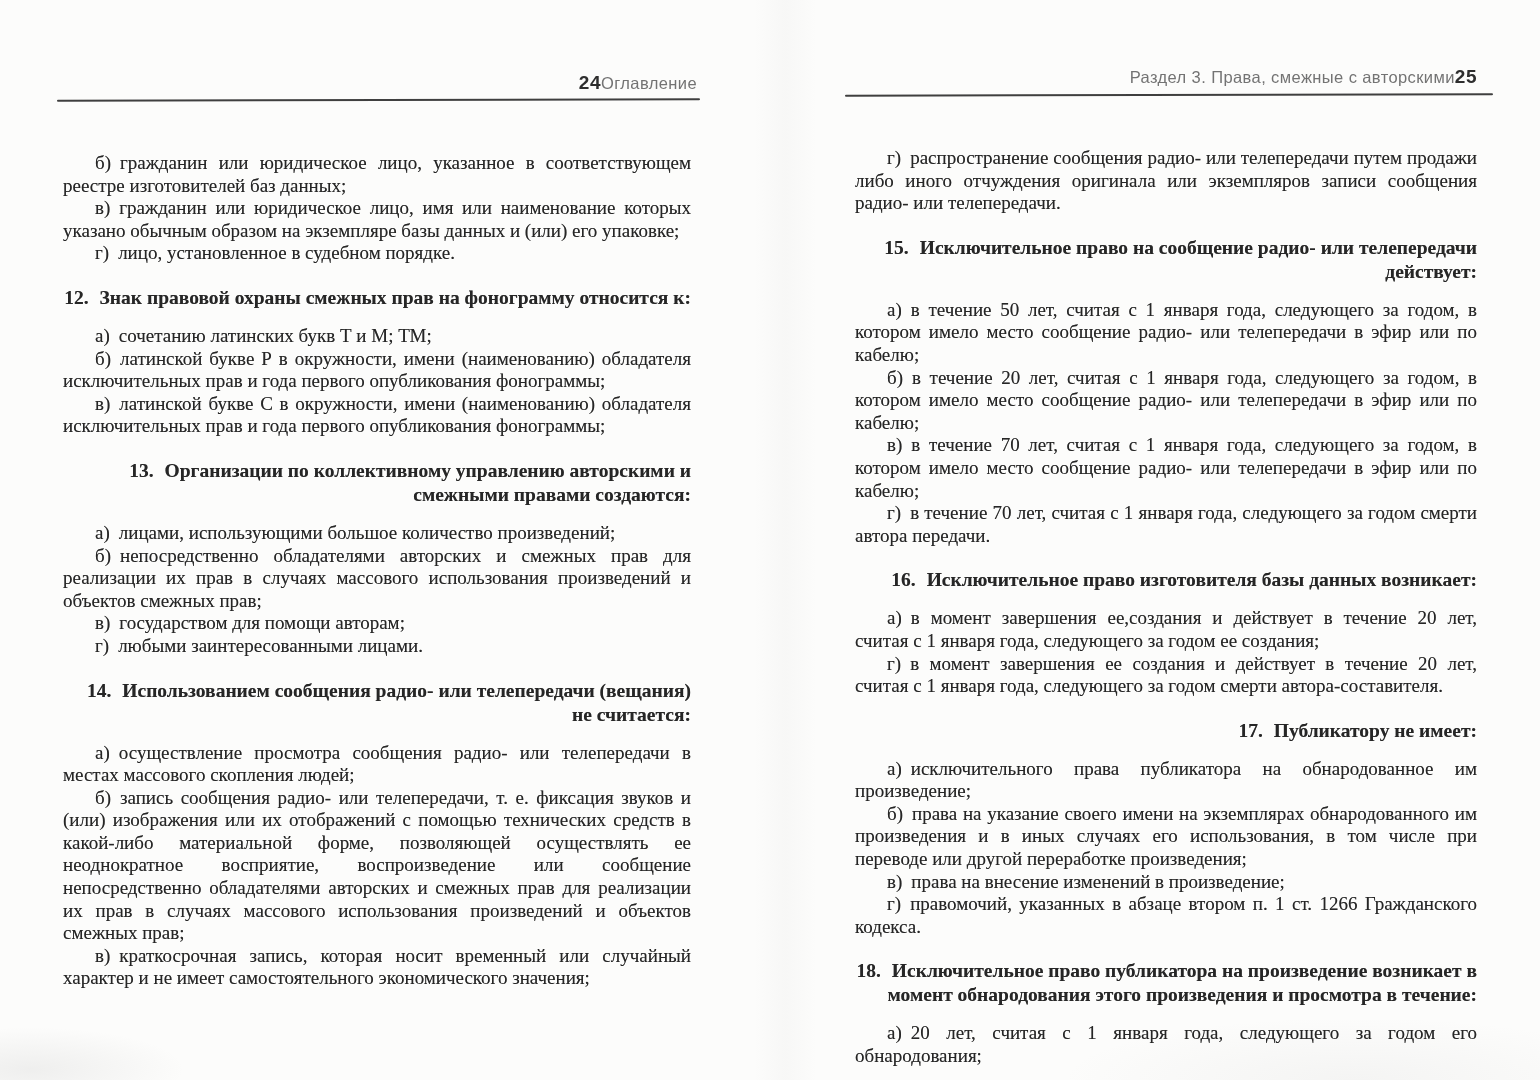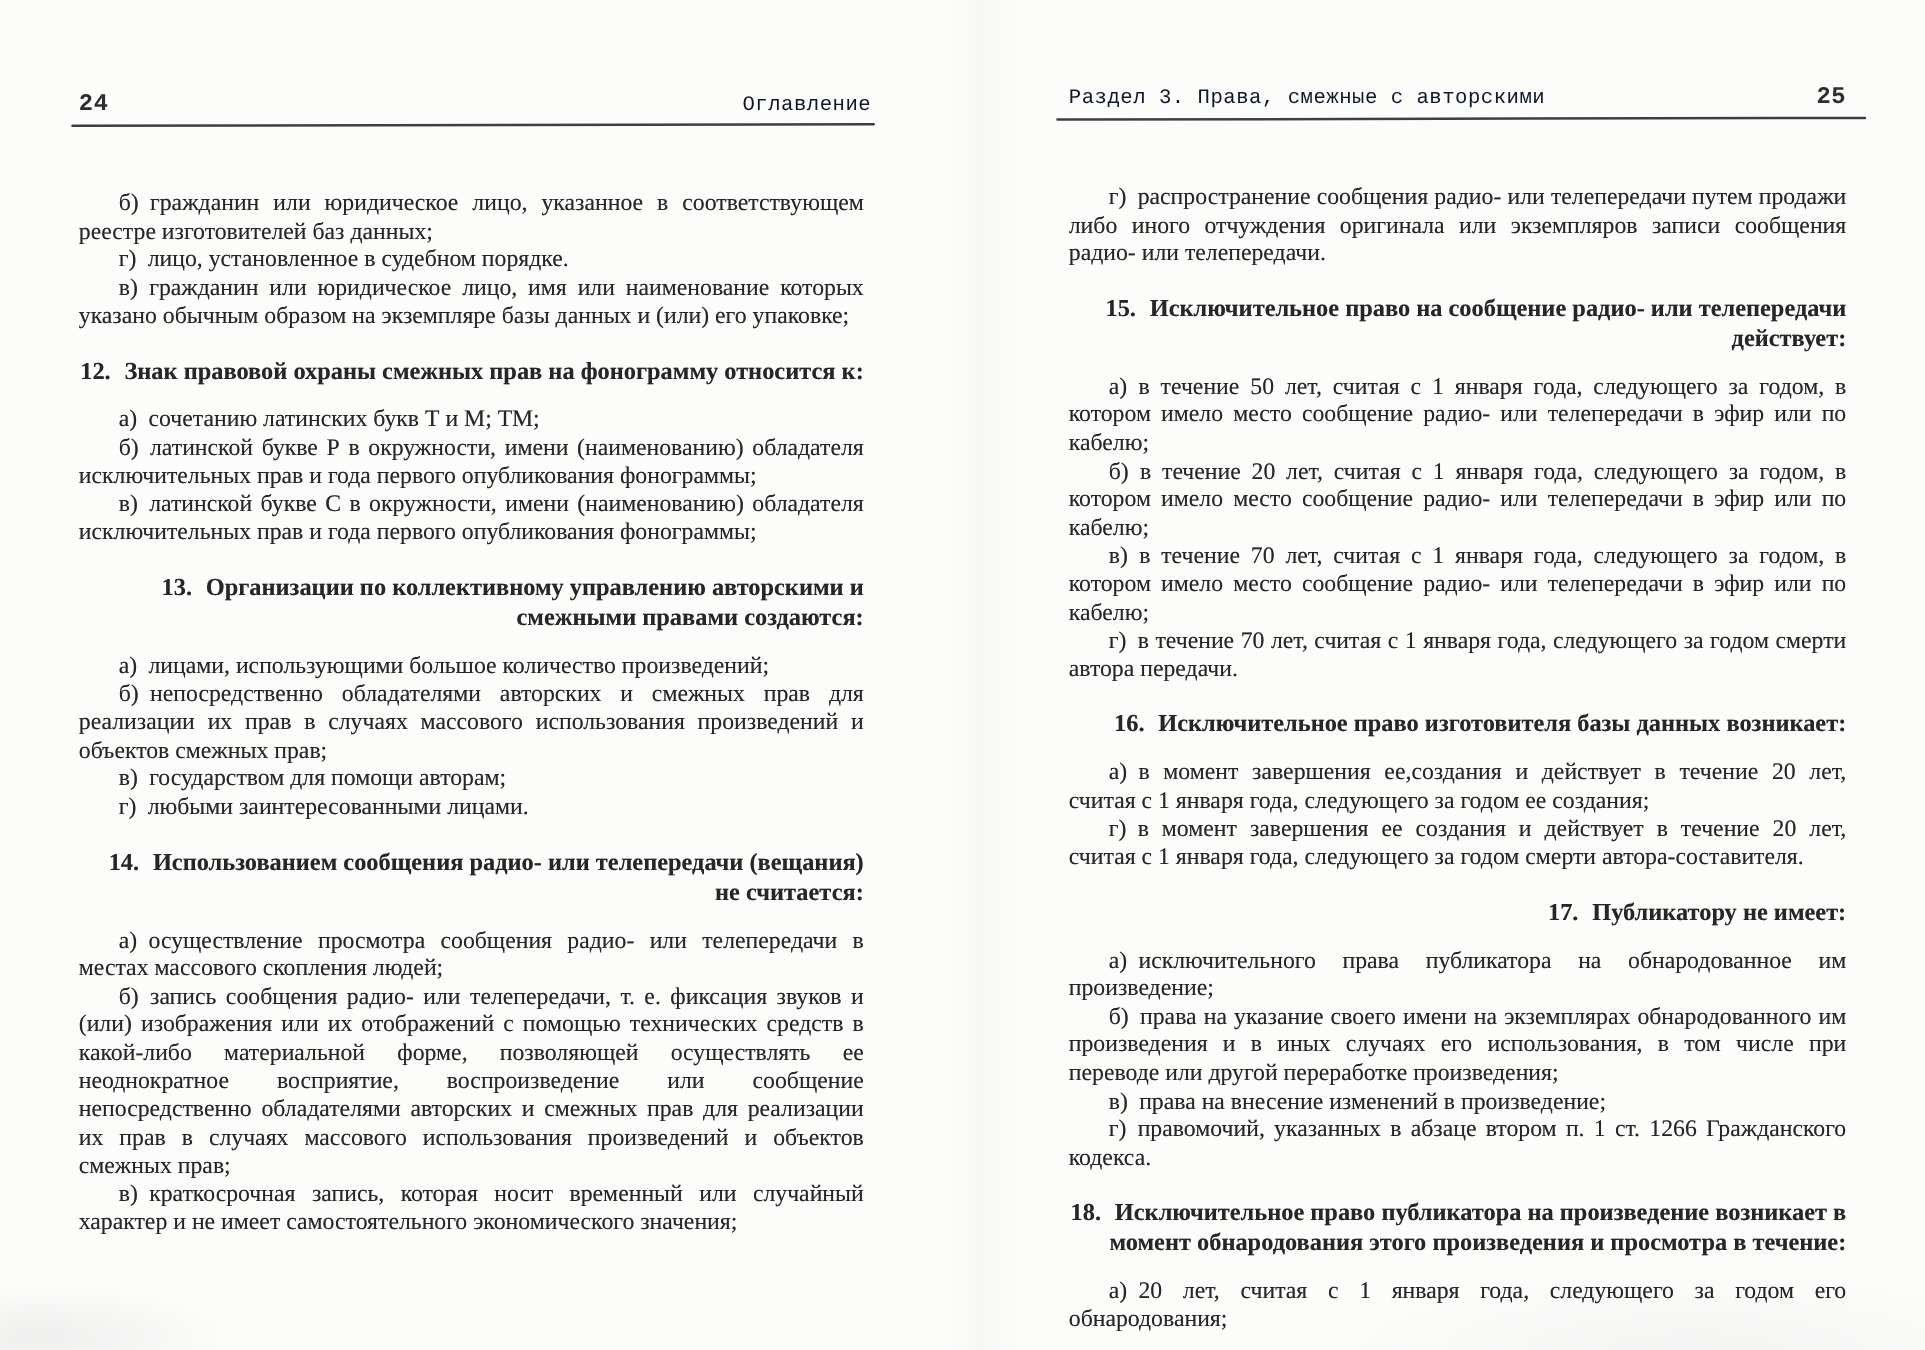--- a/index.html
+++ b/index.html
@@ -15,27 +15,27 @@
     background:
       radial-gradient(220px 60px at 2% 99%, rgba(120,120,120,.10), transparent 70%),
       radial-gradient(420px 90px at 88% 100%, rgba(150,150,150,.08), transparent 70%),
       linear-gradient(90deg, transparent 49%, rgba(160,160,160,.05) 51%, transparent 53%);
   }
   .page{position:absolute;top:0;bottom:0;}
   .page-left{left:0;width:770px;}
   .page-right{left:770px;width:770px;}
 
   .head-row{
-    position:absolute;display:flex;align-items:baseline;justify-content:space-between;
-    font-family:Liberation Mono, monospace;
+    position:absolute;display:flex;align-items:baseline;justify-content:flex-end;
+    font-family:Liberation Sans, sans-serif;
   }
   .page-left .head-row{left:63px;top:72px;width:634px;}
   .page-right .head-row{left:85px;top:66px;width:622px;}
   .pagenum{font-weight:bold;font-size:19px;color:#2e2e2e;letter-spacing:.5px;}
-  .head-title{font-size:16.5px;color:#0f172a;letter-spacing:.4px;}
+  .head-title{font-size:16.5px;color:#737373;letter-spacing:.4px;}
   .rule{position:absolute;height:2.4px;background:#3f3f3f;border-radius:1px;}
   .page-left .rule{left:57px;top:99px;width:643px;transform:rotate(-0.12deg);}
   .page-right .rule{left:75px;top:94px;width:648px;transform:rotate(-0.12deg);}
 
   .body-col{position:absolute;font-size:19px;line-height:22.6px;text-align:justify;margin-top:43px;}
   .page-left .body-col{left:63px;top:109px;width:628px;}
   .page-right .body-col{left:85px;top:104px;width:622px;}
 
   .option-para{margin:0;text-indent:32px;}
   .opt-label{padding-right:9px;}
@@ -52,22 +52,22 @@
 <div class="scan-noise"></div>
 
 <div class="page page-left">
   <div class="head-row">
     <span class="pagenum">24</span>
     <span class="head-title">Оглавление</span>
   </div>
   <div class="rule"></div>
   <div class="body-col soft" id="left-body">
       <p class="option-para"><span class="opt-label">б)</span><span class="opt-text">гражданин или юридическое лицо, указанное в соответствующем реестре изготовителей баз данных;</span></p>
+      <p class="option-para"><span class="opt-label">в)</span><span class="opt-text">гражданин или юридическое лицо, имя или наименование которых указано обычным образом на экземпляре базы данных и (или) его упаковке;</span></p>
       <p class="option-para"><span class="opt-label">г)</span><span class="opt-text">лицо, установленное в судебном порядке.</span></p>
-      <p class="option-para"><span class="opt-label">в)</span><span class="opt-text">гражданин или юридическое лицо, имя или наименование которых указано обычным образом на экземпляре базы данных и (или) его упаковке;</span></p>
       <p class="question-head"><span class="q-num">12.</span><span class="q-title-text">Знак правовой охраны смежных прав на фонограмму относится к:</span></p>
       <p class="option-para"><span class="opt-label">а)</span><span class="opt-text">сочетанию латинских букв Т и М; ТМ;</span></p>
       <p class="option-para"><span class="opt-label">б)</span><span class="opt-text">латинской букве Р в окружности, имени (наименованию) обладателя исключительных прав и года первого опубликования фонограммы;</span></p>
       <p class="option-para"><span class="opt-label">в)</span><span class="opt-text">латинской букве С в окружности, имени (наименованию) обладателя исключительных прав и года первого опубликования фонограммы;</span></p>
       <p class="question-head"><span class="q-num">13.</span><span class="q-title-text">Организации по коллективному управлению авторскими и смежными правами создаются:</span></p>
       <p class="option-para"><span class="opt-label">а)</span><span class="opt-text">лицами, использующими большое количество произведений;</span></p>
       <p class="option-para"><span class="opt-label">б)</span><span class="opt-text">непосредственно обладателями авторских и смежных прав для реализации их прав в случаях массового использования произведений и объектов смежных прав;</span></p>
       <p class="option-para"><span class="opt-label">в)</span><span class="opt-text">государством для помощи авторам;</span></p>
       <p class="option-para"><span class="opt-label">г)</span><span class="opt-text">любыми заинтересованными лицами.</span></p>
       <p class="question-head"><span class="q-num">14.</span><span class="q-title-text">Использованием сообщения радио- или телепередачи (вещания) не считается:</span></p>

